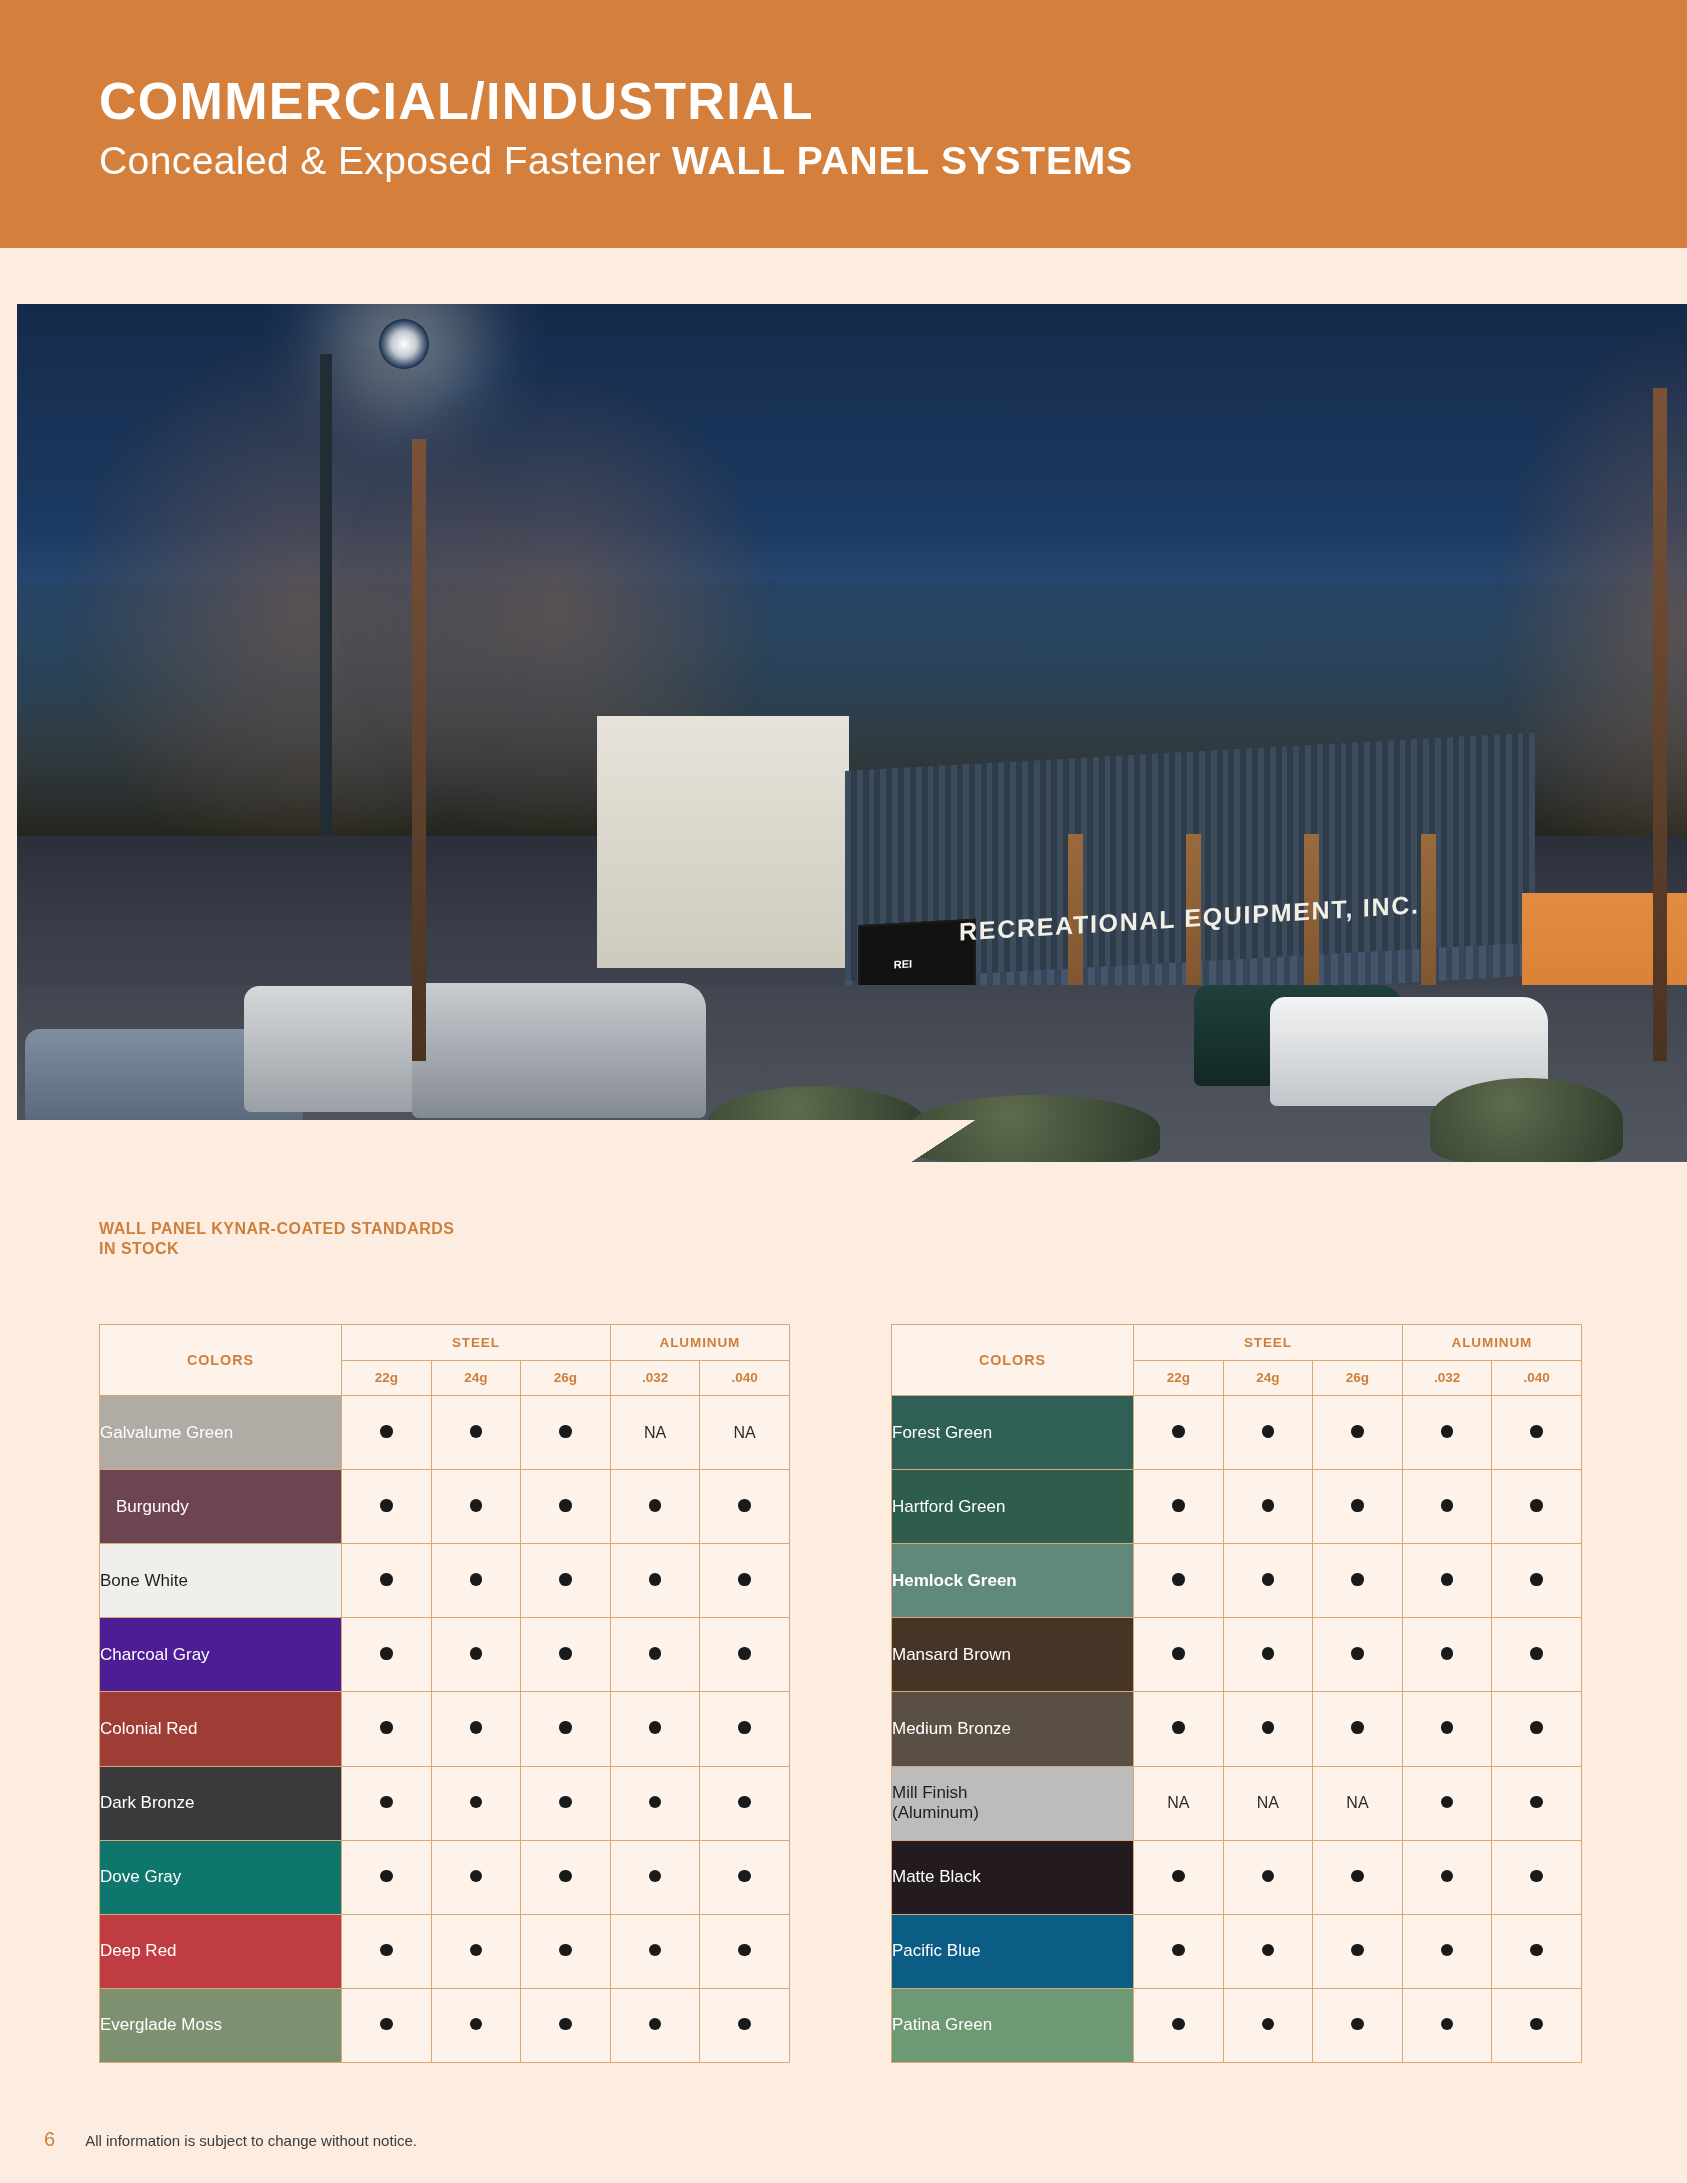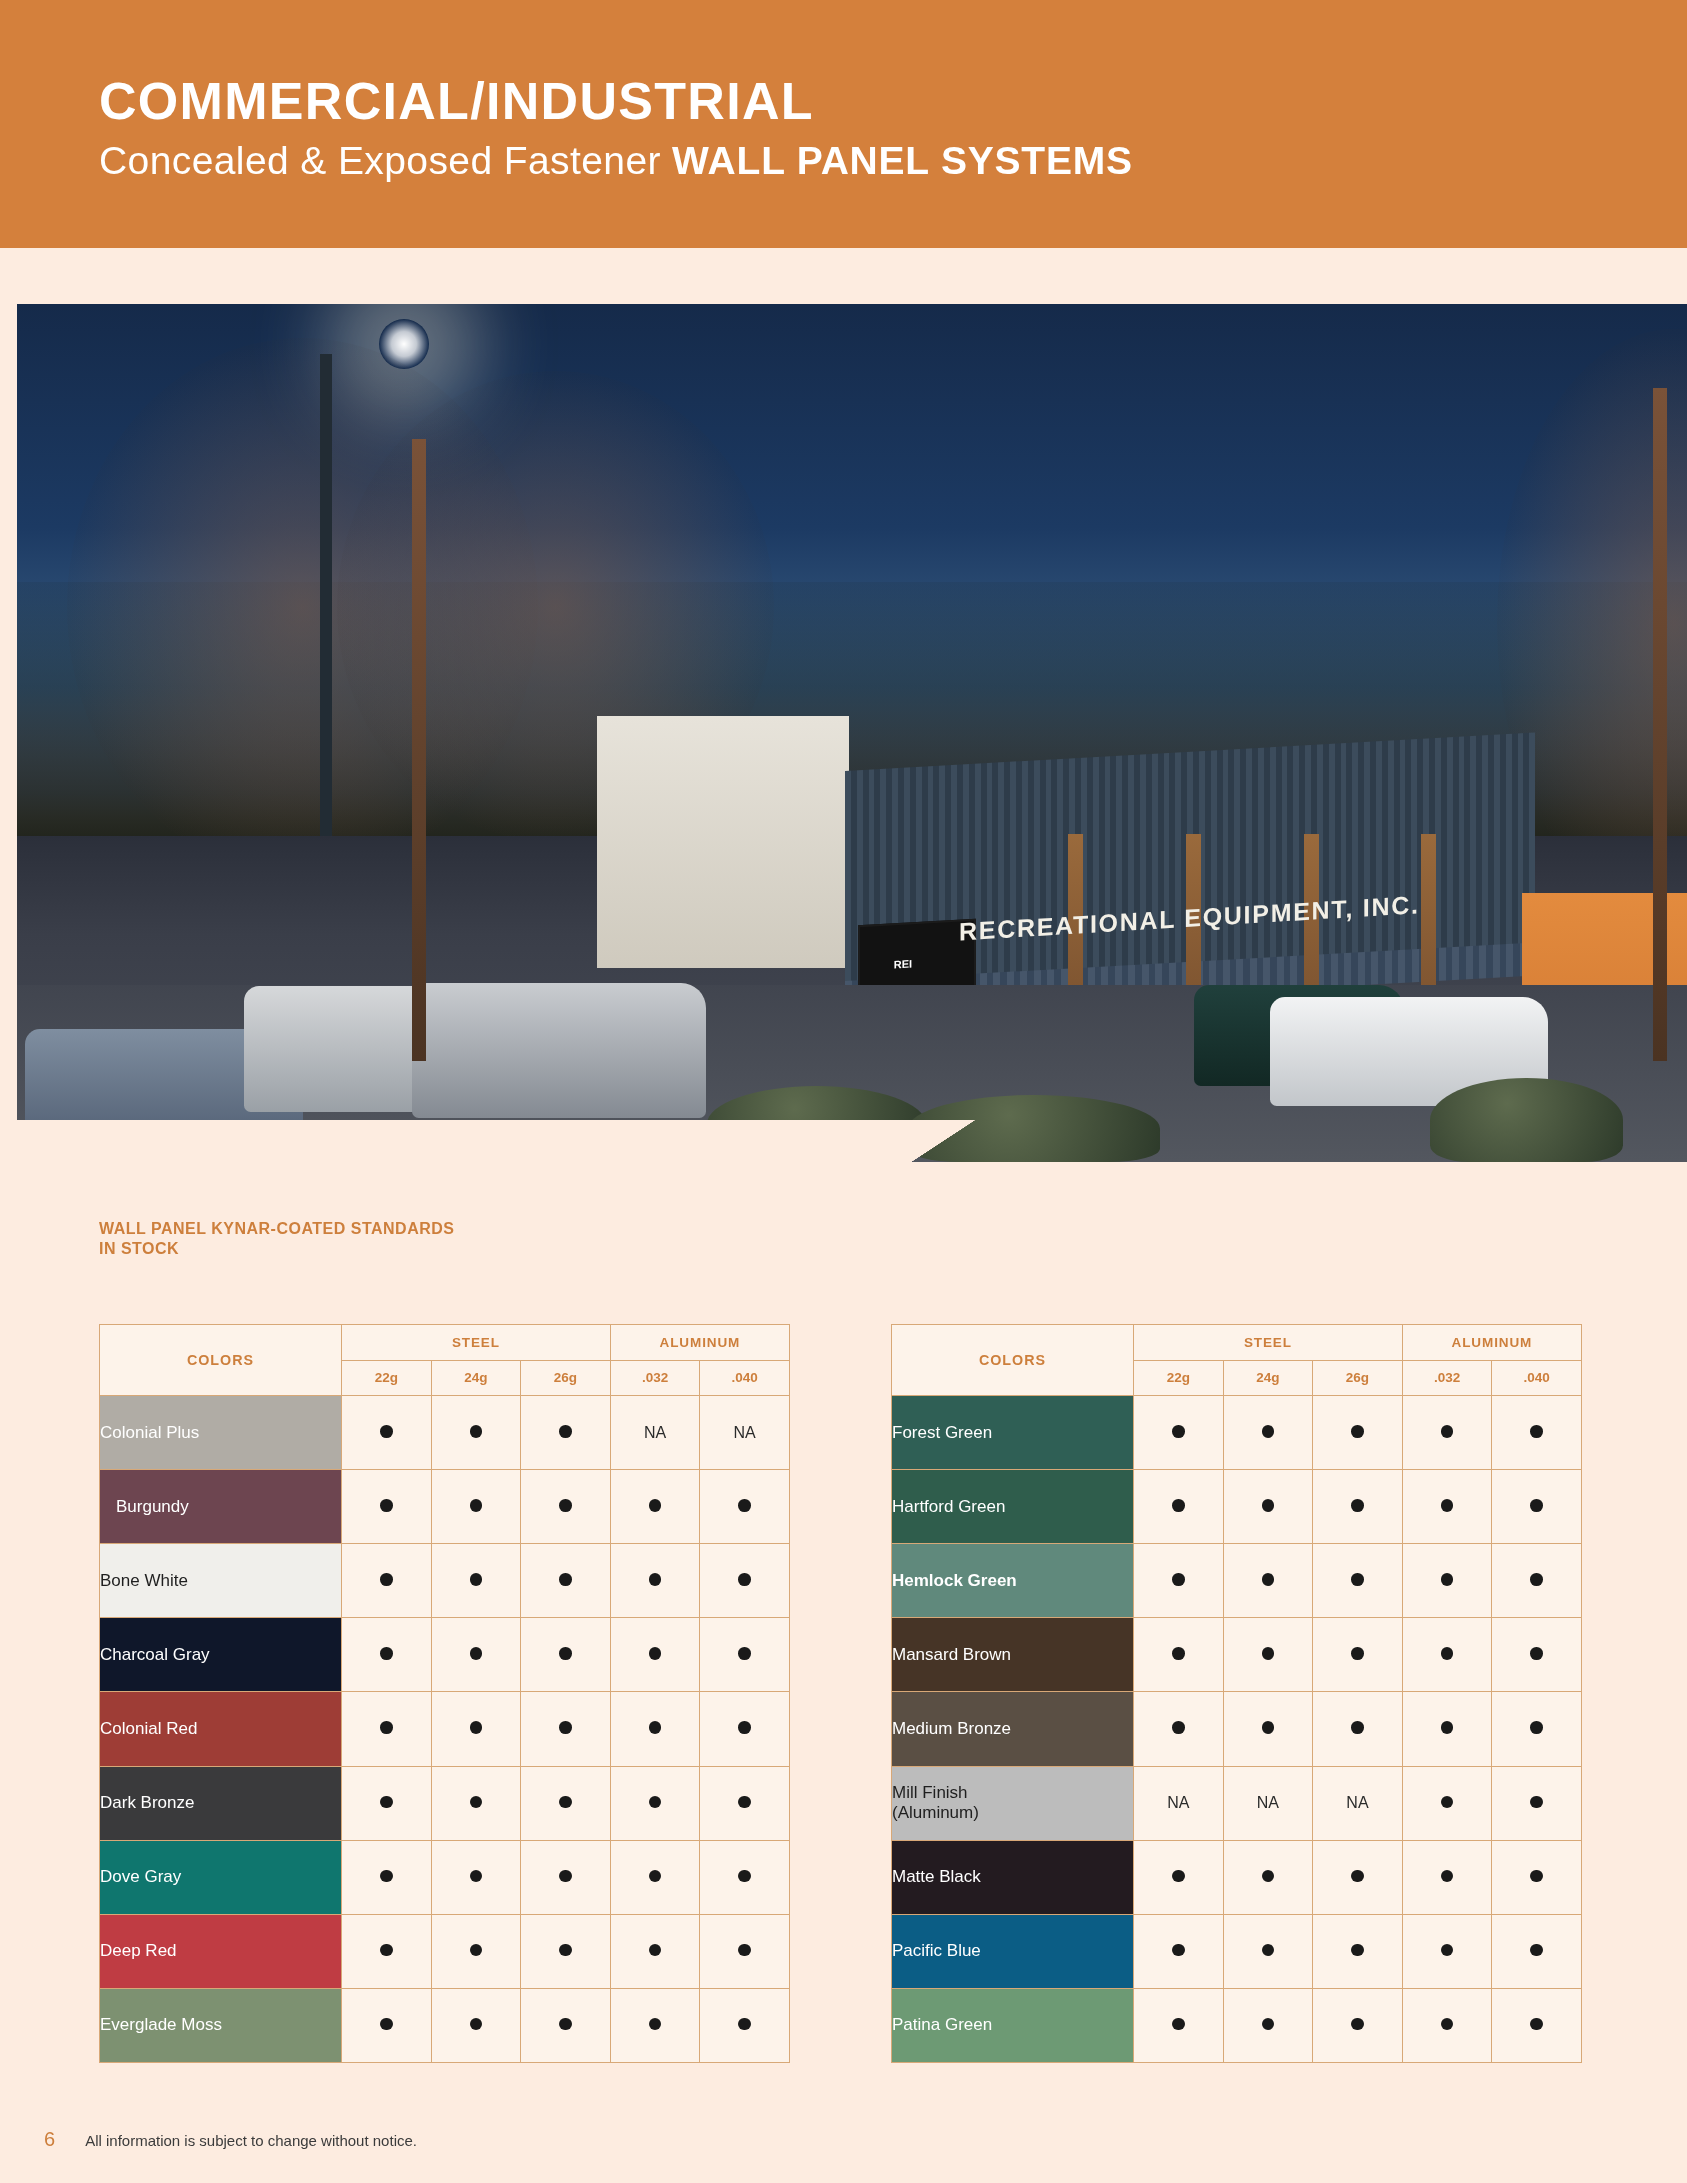--- a/index.html
+++ b/index.html
@@ -289,21 +289,21 @@
         <tr>
           <th class="th-sub">22g</th>
           <th class="th-sub">24g</th>
           <th class="th-sub">26g</th>
           <th class="th-sub">.032</th>
           <th class="th-sub">.040</th>
         </tr>
       </thead>
       <tbody id="left-body">
           <tr>
-            <td class="cell-color" style="background: rgb(176, 172, 165); color: rgb(255, 255, 255);"><span>Colonial Plus</span></td>
+            <td class="cell-color" style="background: rgb(176, 172, 165); color: rgb(255, 255, 255);"><span>Galvalume Green</span></td>
             <td class="cell-dot"><span class="dot"></span></td>
             <td class="cell-dot"><span class="dot"></span></td>
             <td class="cell-dot"><span class="dot"></span></td>
             <td class="cell-dot">NA</td>
             <td class="cell-dot">NA</td>
           </tr>
           <tr>
             <td class="cell-color" style="background: rgb(109, 69, 80); color: rgb(255, 255, 255); padding-left: 16px;"><span>Burgundy</span></td>
             <td class="cell-dot"><span class="dot"></span></td>
             <td class="cell-dot"><span class="dot"></span></td>
@@ -313,21 +313,21 @@
           </tr>
           <tr>
             <td class="cell-color" style="background: rgb(240, 239, 235); color: rgb(31, 31, 31);"><span>Bone White</span></td>
             <td class="cell-dot"><span class="dot"></span></td>
             <td class="cell-dot"><span class="dot"></span></td>
             <td class="cell-dot"><span class="dot"></span></td>
             <td class="cell-dot"><span class="dot"></span></td>
             <td class="cell-dot"><span class="dot"></span></td>
           </tr>
           <tr>
-            <td class="cell-color" style="background: #0f172a; color: rgb(255, 255, 255);"><span>Charcoal Gray</span></td>
+            <td class="cell-color" style="background: #4c1d95; color: rgb(255, 255, 255);"><span>Charcoal Gray</span></td>
             <td class="cell-dot"><span class="dot"></span></td>
             <td class="cell-dot"><span class="dot"></span></td>
             <td class="cell-dot"><span class="dot"></span></td>
             <td class="cell-dot"><span class="dot"></span></td>
             <td class="cell-dot"><span class="dot"></span></td>
           </tr>
           <tr>
             <td class="cell-color" style="background: rgb(158, 61, 54); color: rgb(255, 255, 255);"><span>Colonial Red</span></td>
             <td class="cell-dot"><span class="dot"></span></td>
             <td class="cell-dot"><span class="dot"></span></td>

